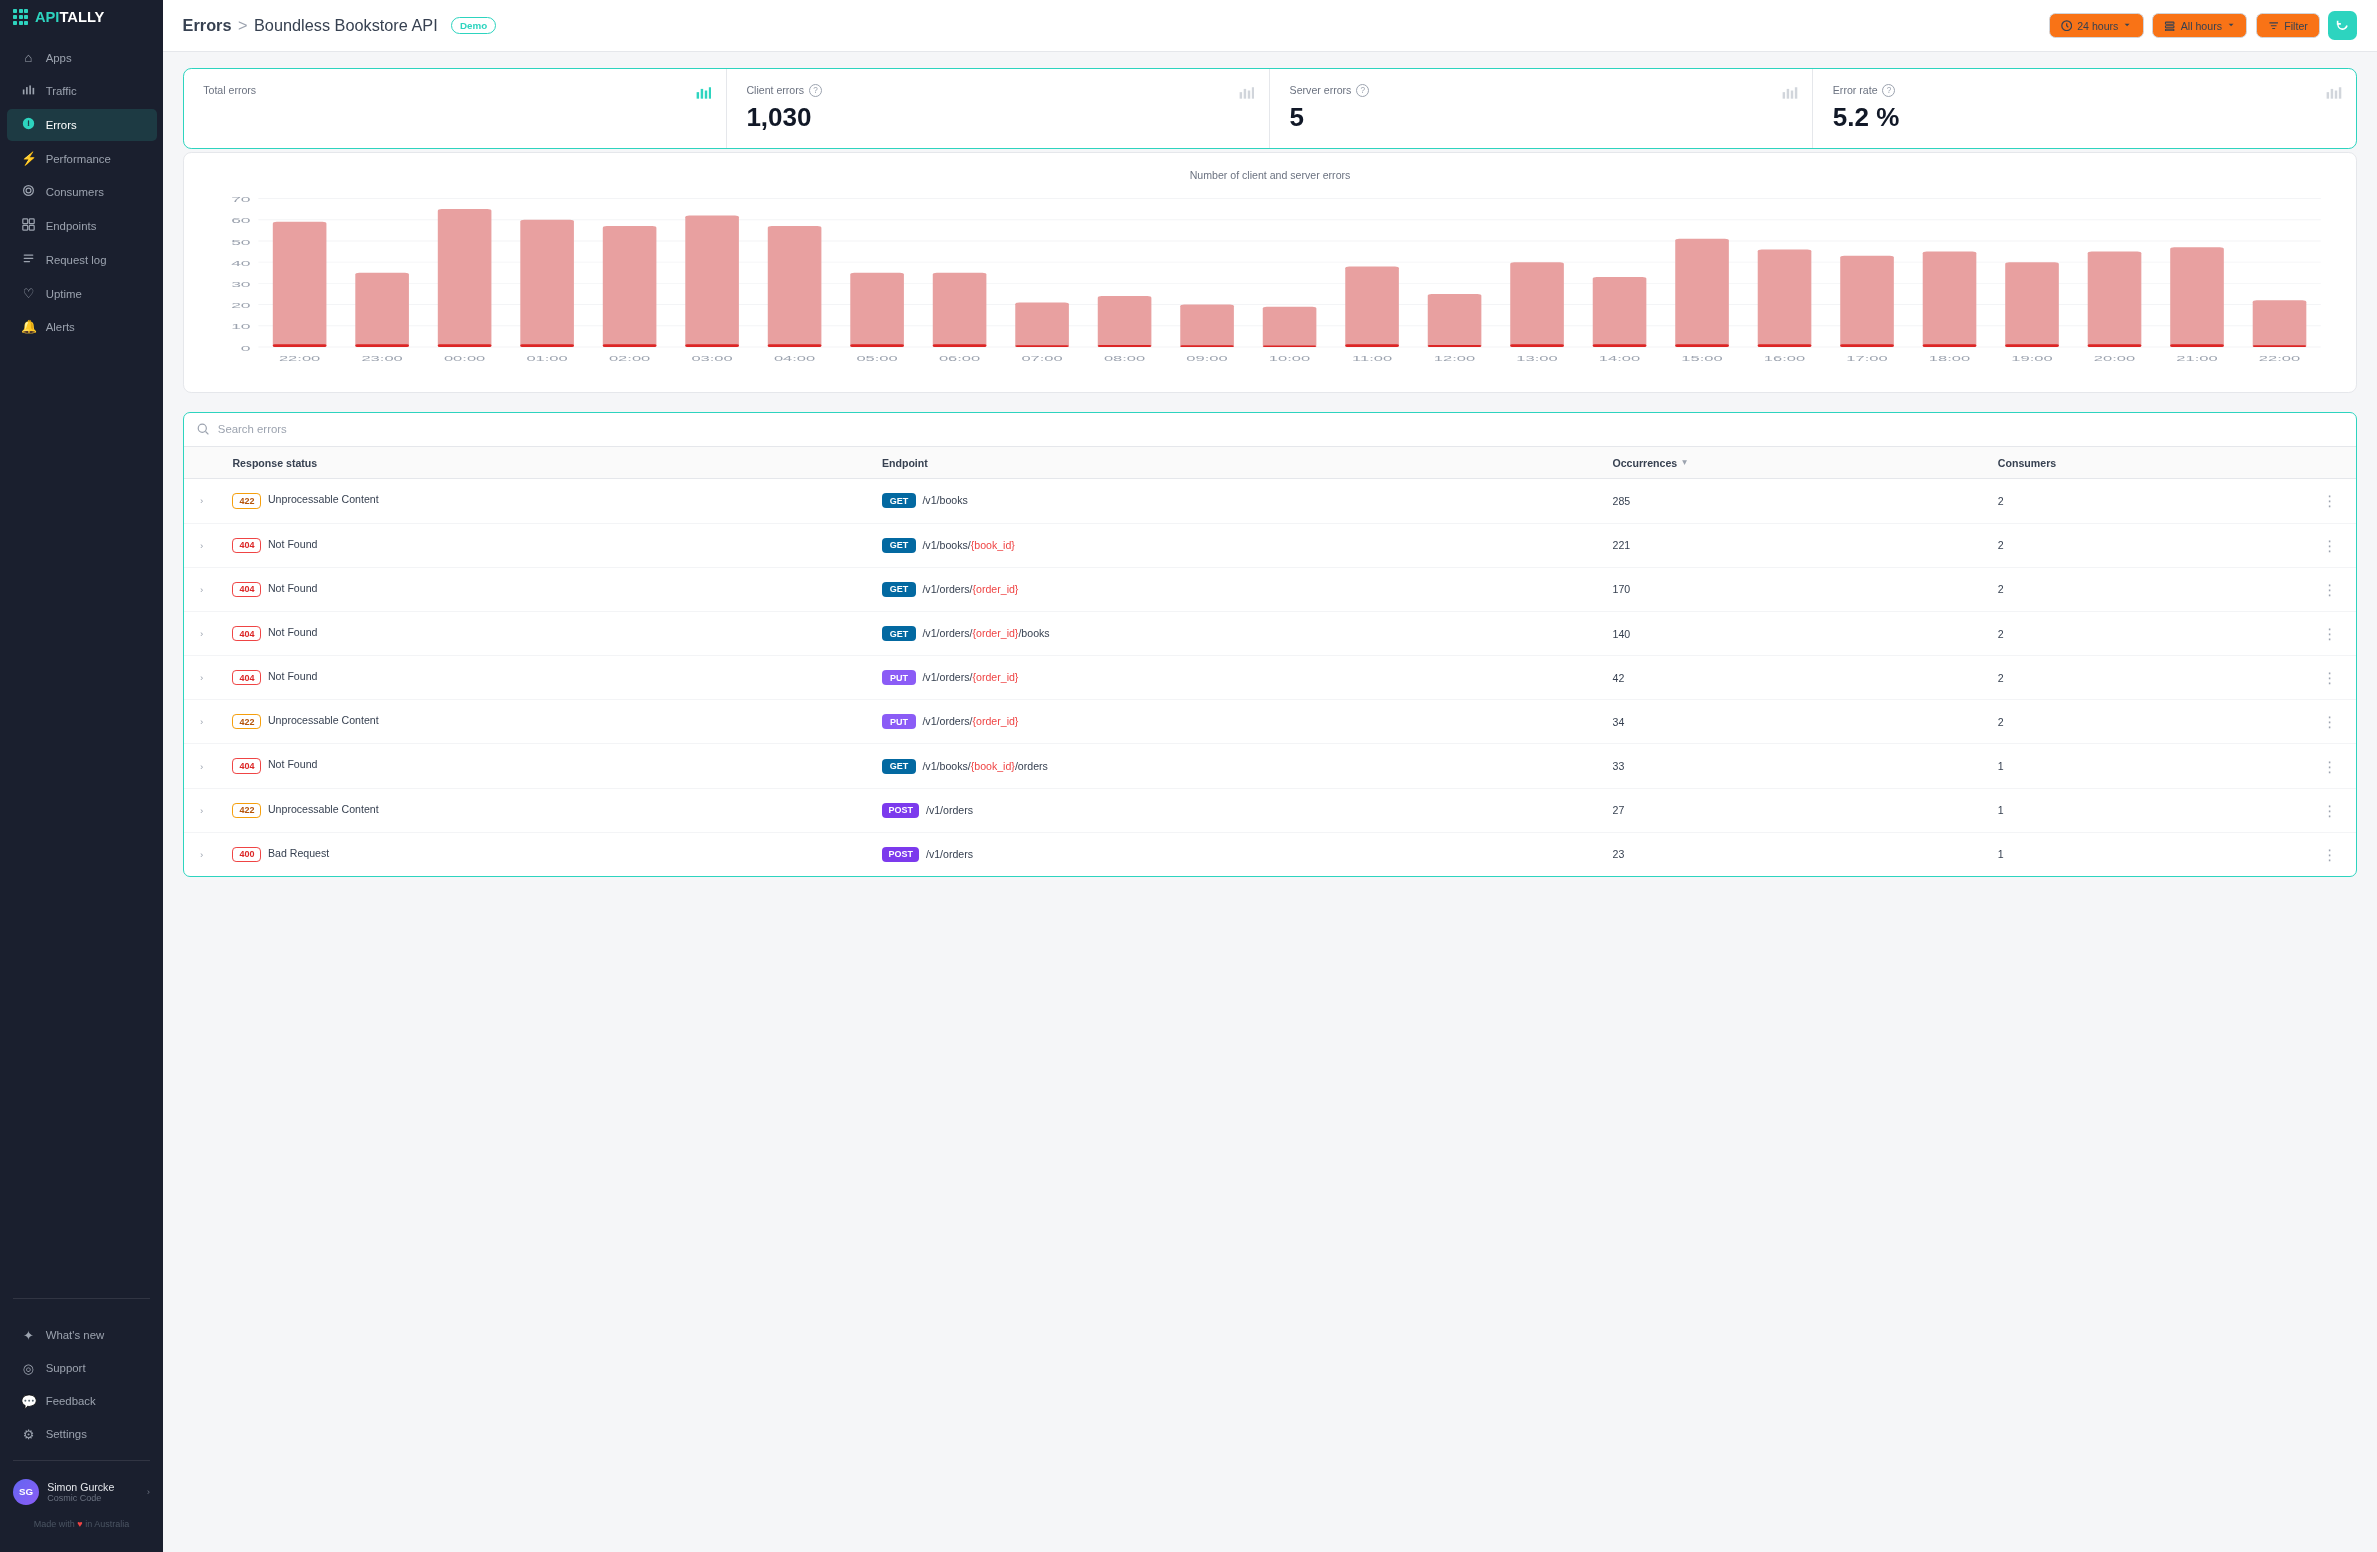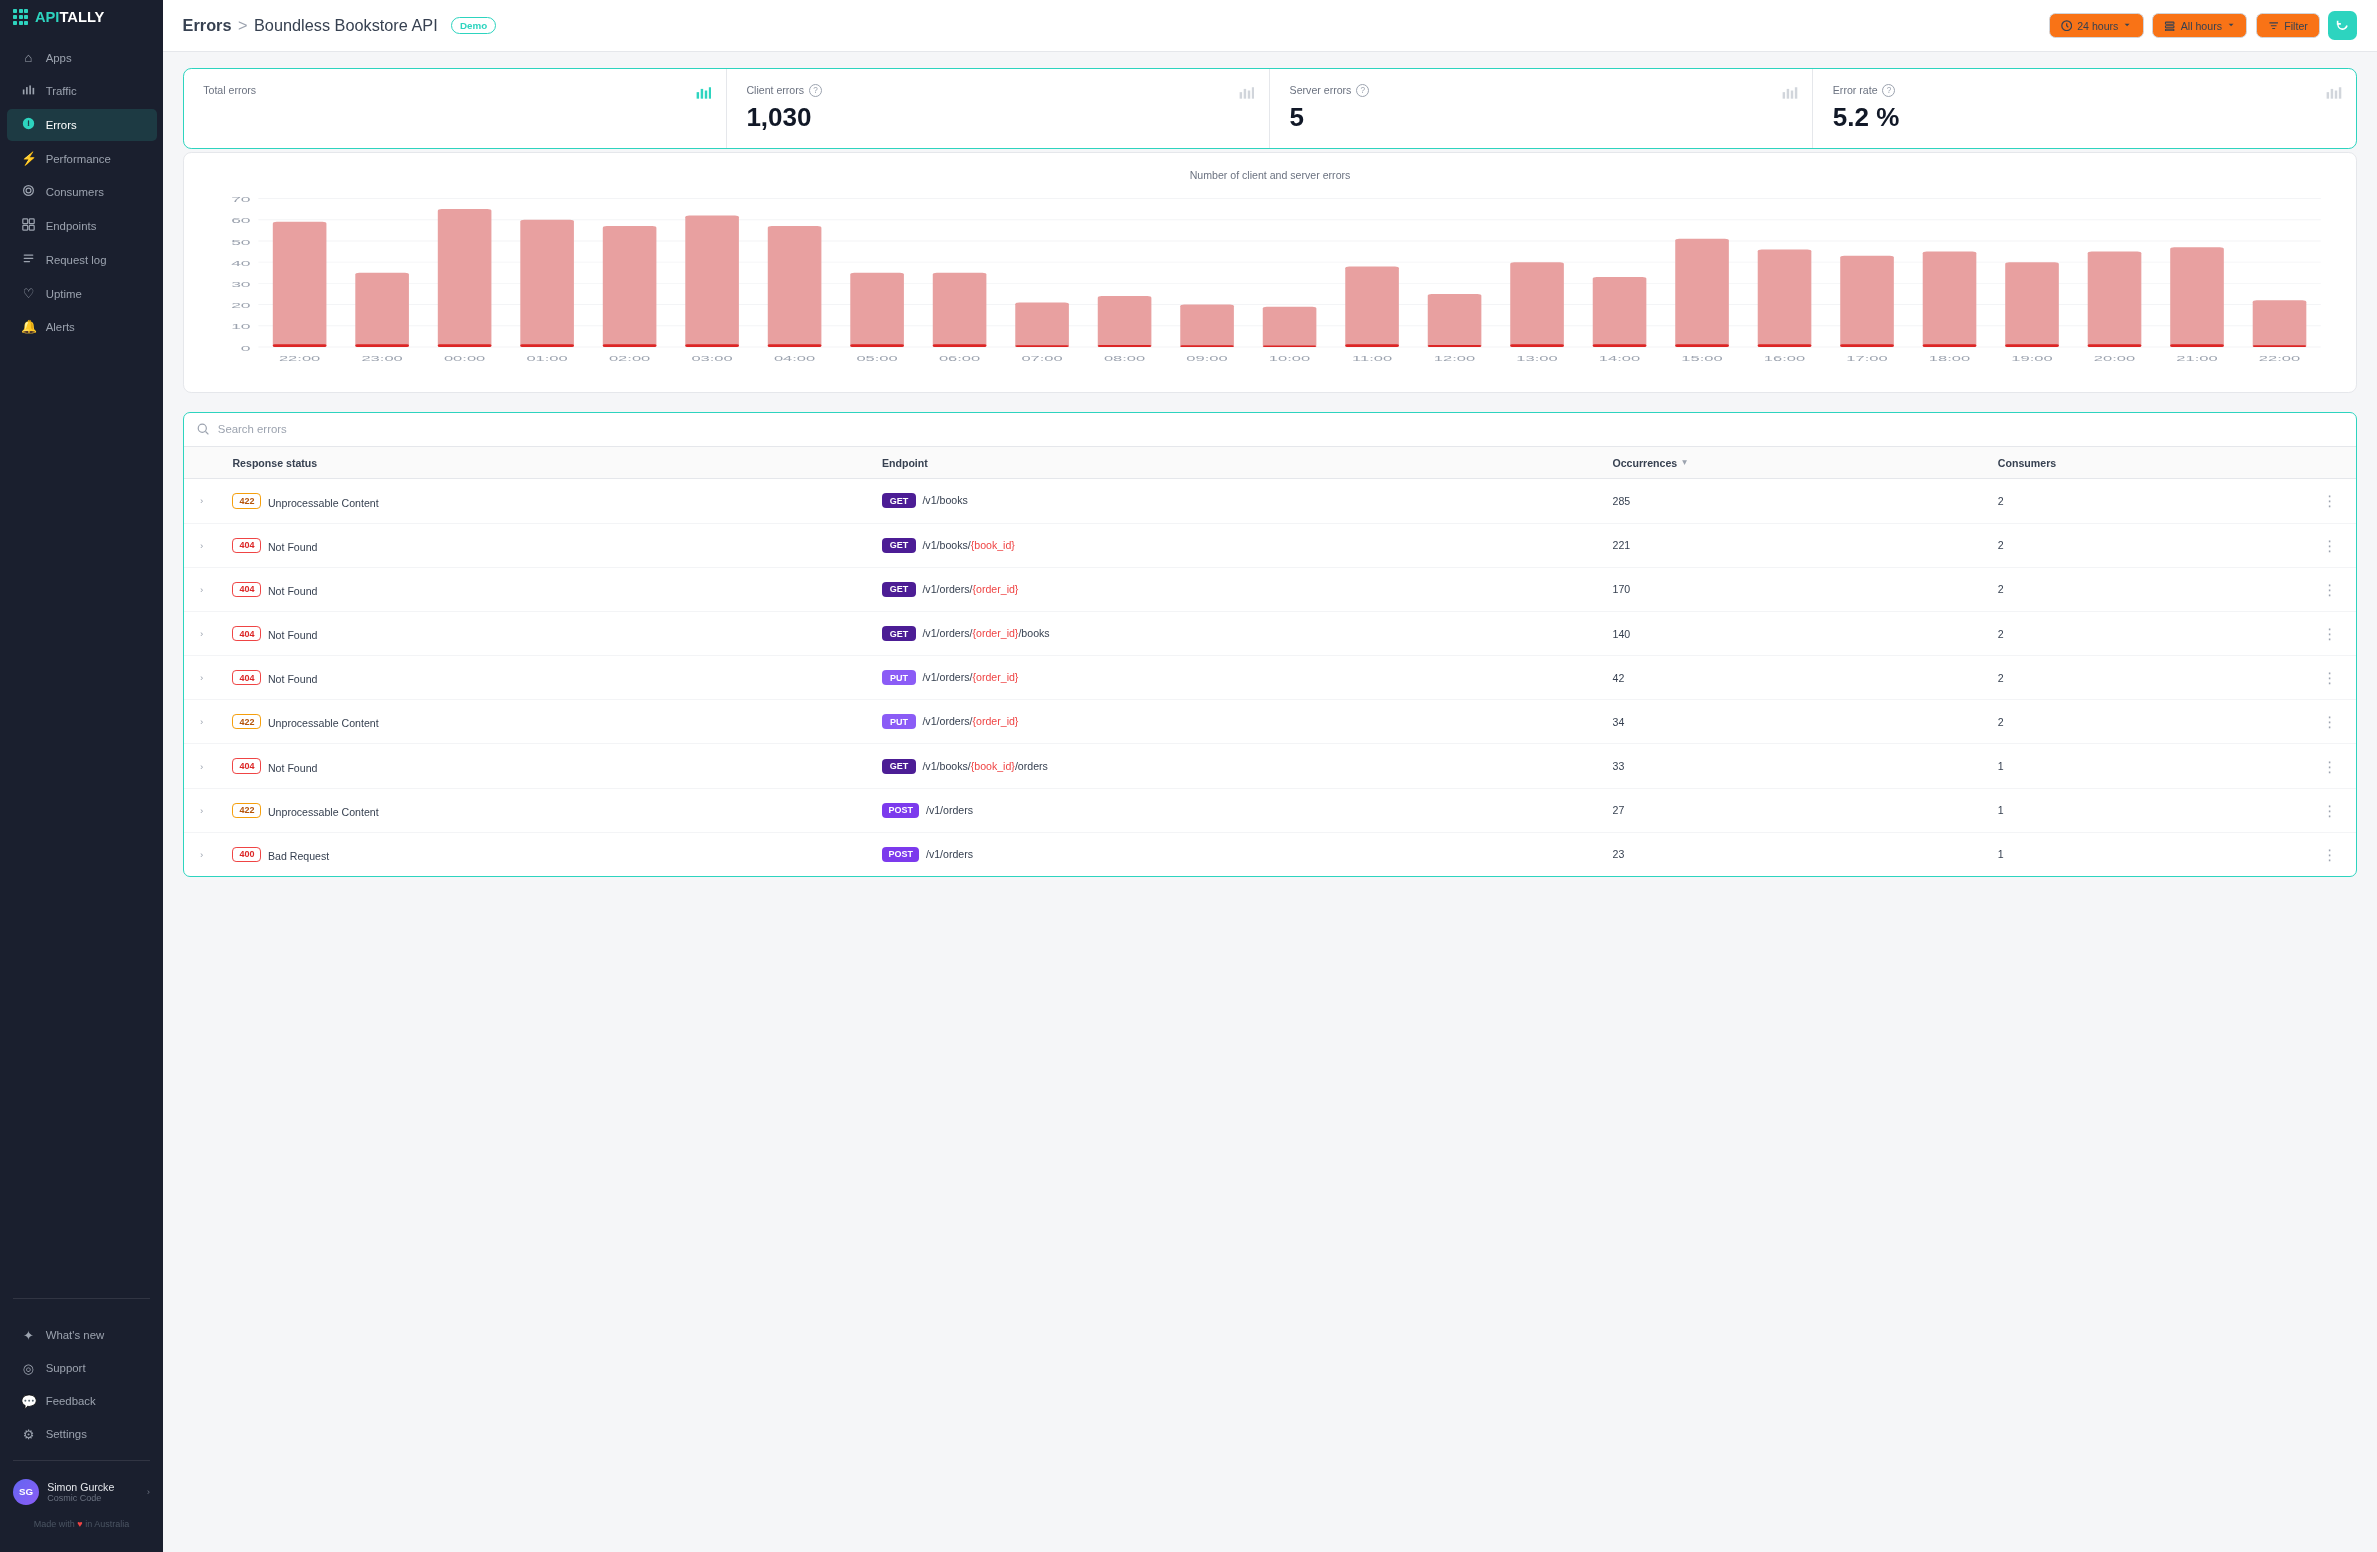--- a/index.html
+++ b/index.html
@@ -257,37 +257,37 @@
       align-items: center;
       justify-content: center;
       border-radius: 4.1px;
       font-size: 9px;
       font-weight: 700;
       padding: 2.5px 6.5px;
       color: white;
       margin-right: 6.5px;
       min-width: 34px;
     }
-    .m-get { background: #4c1d95; text-align: center; }
+    .m-get { background: #0369a1; text-align: center; }
     .m-put { background: #8b5cf6; }
     .m-post { background: #7c3aed; }
 
     .endpoint-path { color: #374151; }
     .endpoint-param { color: #ef4444; }
 
     .more-btn {
       background: none;
       border: none;
       color: #9ca3af;
       cursor: pointer;
       font-size: 14.7px;
       padding: 3.3px 6.5px;
     }
 
-    .td-response { display: flex; align-items: flex-end; }
+    .td-response { display: flex; align-items: flex-start; }
   </style>
 </head>
 <body>
 
 <div id="sidebar">
   <div class="sidebar-logo">
     <div class="logo-grid">
       <div class="logo-dot"></div>
         <div class="logo-dot"></div>
         <div class="logo-dot"></div>

